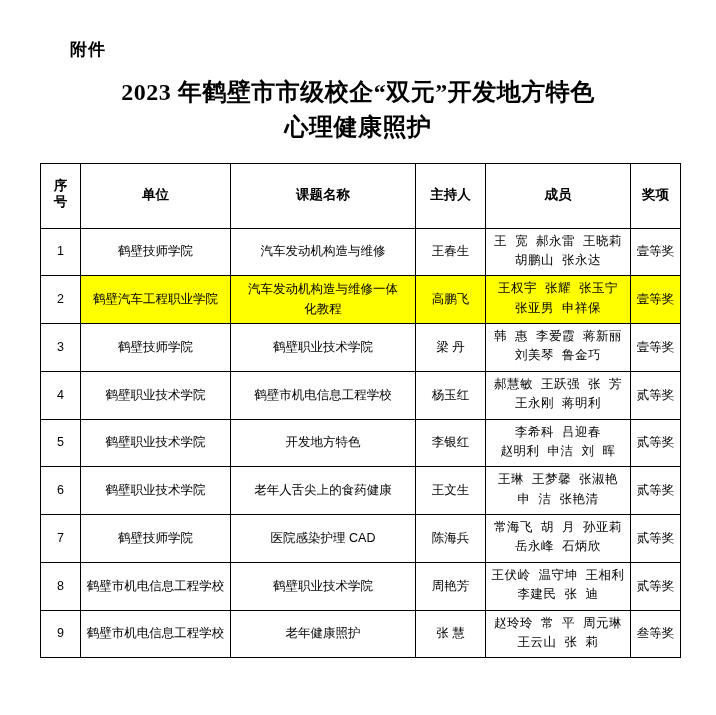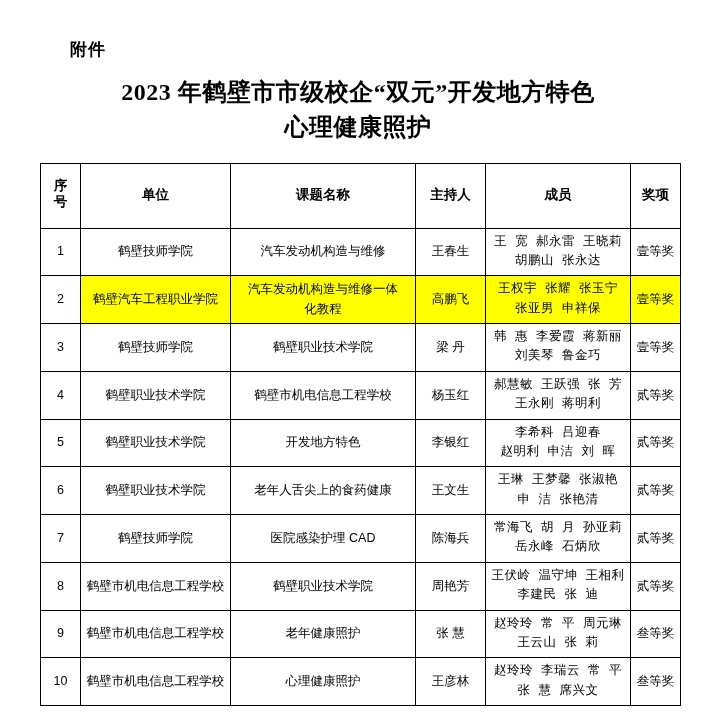--- a/index.html
+++ b/index.html
@@ -251,29 +251,16 @@
           <td class="topic-cell">
             <span class="topic-line">老年健康照护</span>
           </td>
           <td class="host-cell">张 慧</td>
           <td class="members-cell">
             <span class="members-line">赵玲玲 常 平  周元琳</span>
             <span class="members-line">王云山  张 莉</span>
           </td>
           <td class="award-cell">叁等奖</td>
         </tr>
-        <tr>
-          <td class="seq-cell">10</td>
-          <td class="unit-cell">鹤壁市机电信息工程学校</td>
-          <td class="topic-cell">
-            <span class="topic-line">心理健康照护</span>
-          </td>
-          <td class="host-cell">王彦林</td>
-          <td class="members-cell">
-            <span class="members-line">赵玲玲  李瑞云 常 平</span>
-            <span class="members-line">张 慧  席兴文</span>
-          </td>
-          <td class="award-cell">叁等奖</td>
-        </tr>
       </tbody>
   </table>
 
 </div>
 
 </body></html>

